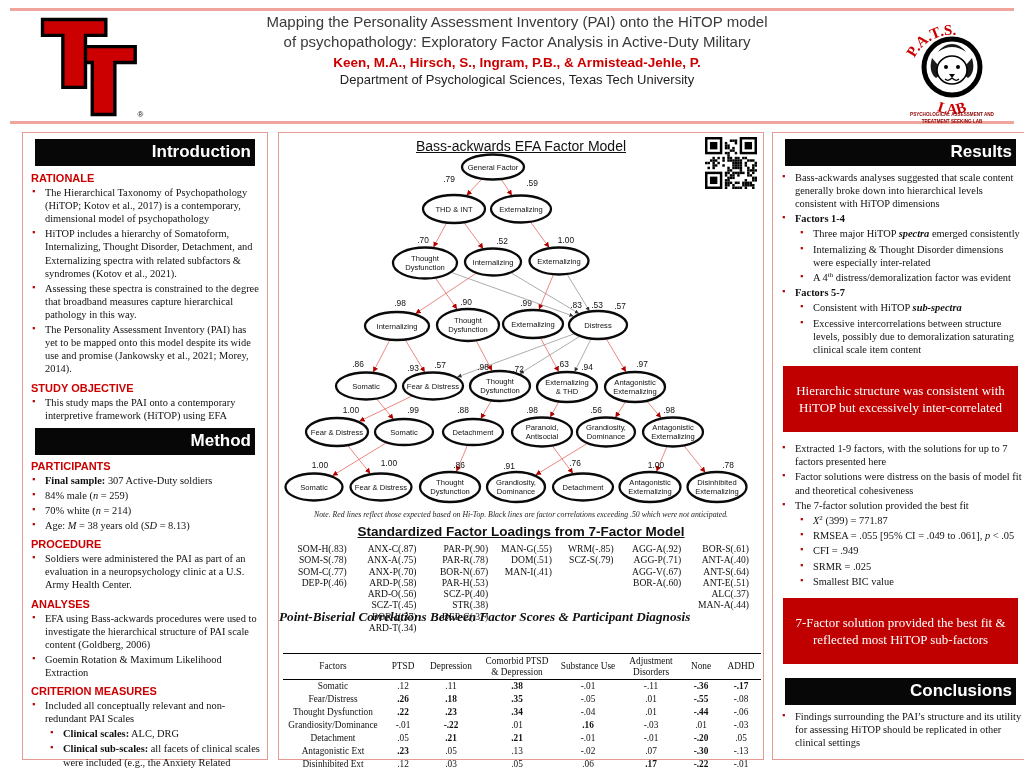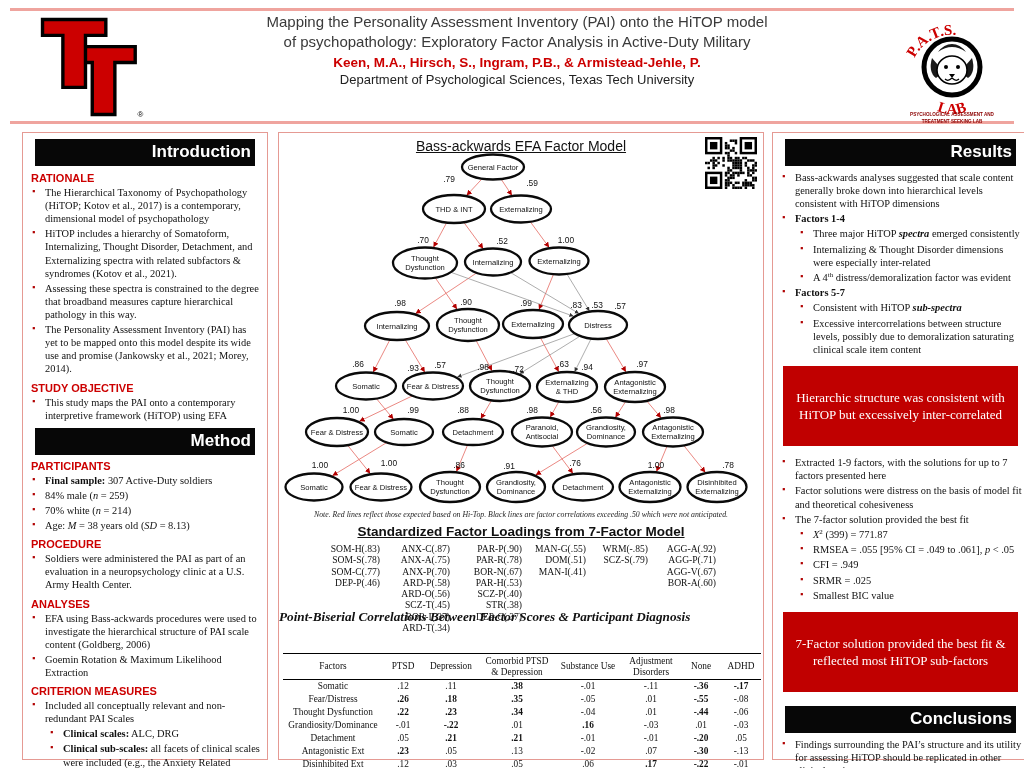--- a/index.html
+++ b/index.html
@@ -20,21 +20,21 @@
   #col-right{left:772px;width:257px;}
   .band{background:#070707;color:#fff;font-family:"Liberation Sans",sans-serif;font-weight:700;
         font-size:17px;text-align:right;padding:3px 4px 4px;margin:6px 12px 5px;}
   .rh{color:#cc0000;font-family:"Liberation Sans",sans-serif;font-weight:700;font-size:11px;margin:6px 8px 2px;}
   .bl{position:relative;padding-left:13px;margin:1px 6px 2px 9px;font-size:10.4px;line-height:1.26;}
   .bl::before{content:"\25AA";position:absolute;left:0;top:0;color:#b00000;font-size:9px;}
   .bl.l2{margin-left:27px;}
   .bl .b{font-weight:700;} .bl .i{font-style:italic;} .bl .bi{font-weight:700;font-style:italic;}
   sup{font-size:7px;}
   .callout{background:#c00000;color:#fff;font-size:13px;line-height:1.32;text-align:center;
-           padding:23px 8px;margin:10px 10px;}
+           padding:16px 8px;margin:10px 10px;}
   
   .mid-title{position:absolute;left:0;right:0;top:5px;text-align:center;font-family:"Liberation Sans",sans-serif;
              font-weight:400;font-size:14px;text-decoration:underline;}
   #qr{position:absolute;right:6px;top:4px;width:52px;height:52px;}
   #efa-svg{position:absolute;left:0;top:16px;}
   .dnote{position:absolute;left:0;right:0;top:377px;text-align:center;font-style:italic;font-size:7.8px;color:#222;}
   .load-title{position:absolute;left:0;right:0;top:391px;text-align:center;font-family:"Liberation Sans",sans-serif;
               font-weight:700;font-size:13.5px;text-decoration:underline;}
   .loadings{position:absolute;left:8px;right:14px;top:410px;display:flex;justify-content:center;}
   .loadings .lcol{display:flex;flex-direction:column;}
@@ -447,20 +447,28 @@
       <div class="lcol" style="width: 62px;">
         <div class="lcell">WRM(-.85)</div>
         <div class="lcell">SCZ-S(.79)</div>
       </div>
       <div class="lcol" style="width: 68px;">
         <div class="lcell">AGG-A(.92)</div>
         <div class="lcell">AGG-P(.71)</div>
         <div class="lcell">AGG-V(.67)</div>
         <div class="lcell">BOR-A(.60)</div>
       </div>
+      <div class="lcol" style="width: 68px;">
+        <div class="lcell">BOR-S(.61)</div>
+        <div class="lcell">ANT-A(.40)</div>
+        <div class="lcell">ANT-S(.64)</div>
+        <div class="lcell">ANT-E(.51)</div>
+        <div class="lcell">ALC(.37)</div>
+        <div class="lcell">MAN-A(.44)</div>
+      </div>
     </div>
   <div class="pb-title">Point-Biserial Correlations Between Factor Scores &amp; Participant Diagnosis</div>
   <table class="pb">
       <colgroup>
         <col style="width: 100px;">
         <col style="width: 40px;">
         <col style="width: 56px;">
         <col style="width: 76px;">
         <col style="width: 66px;">
         <col style="width: 60px;">

